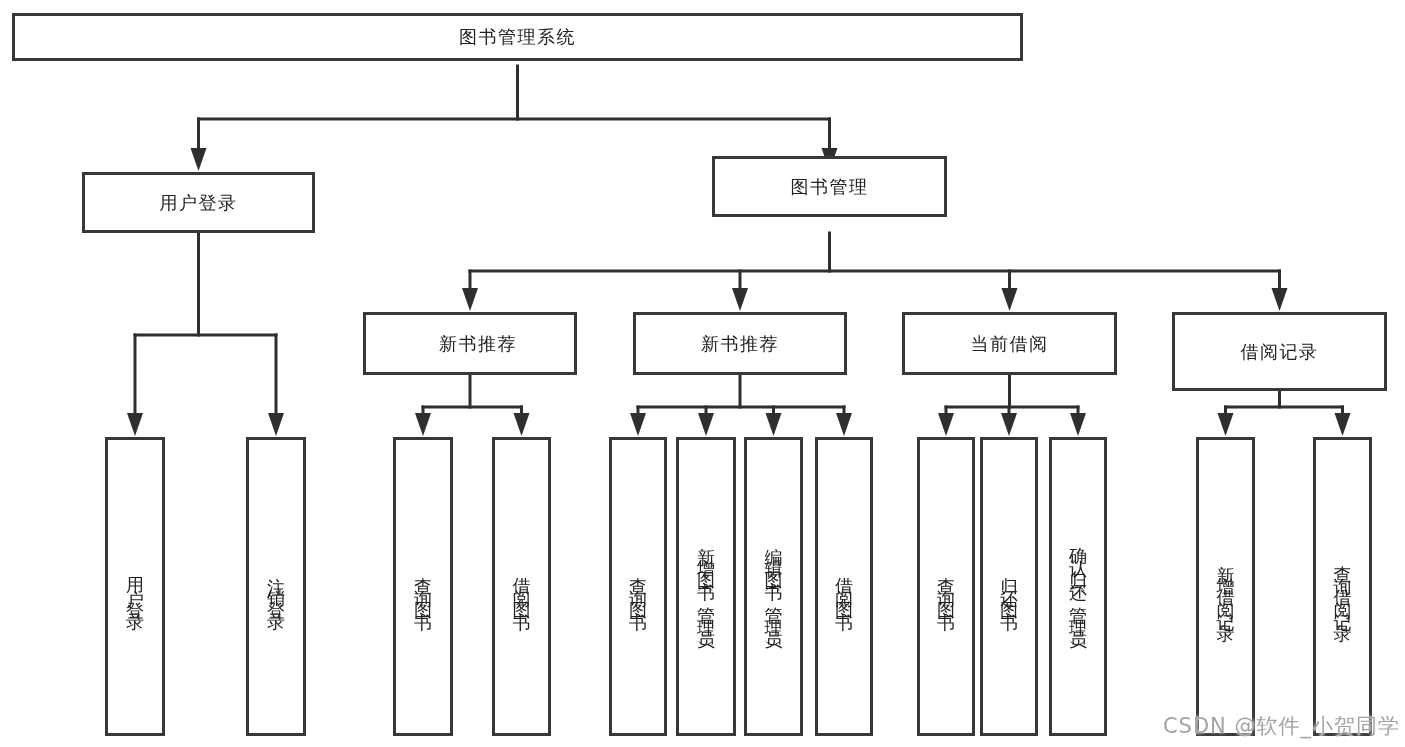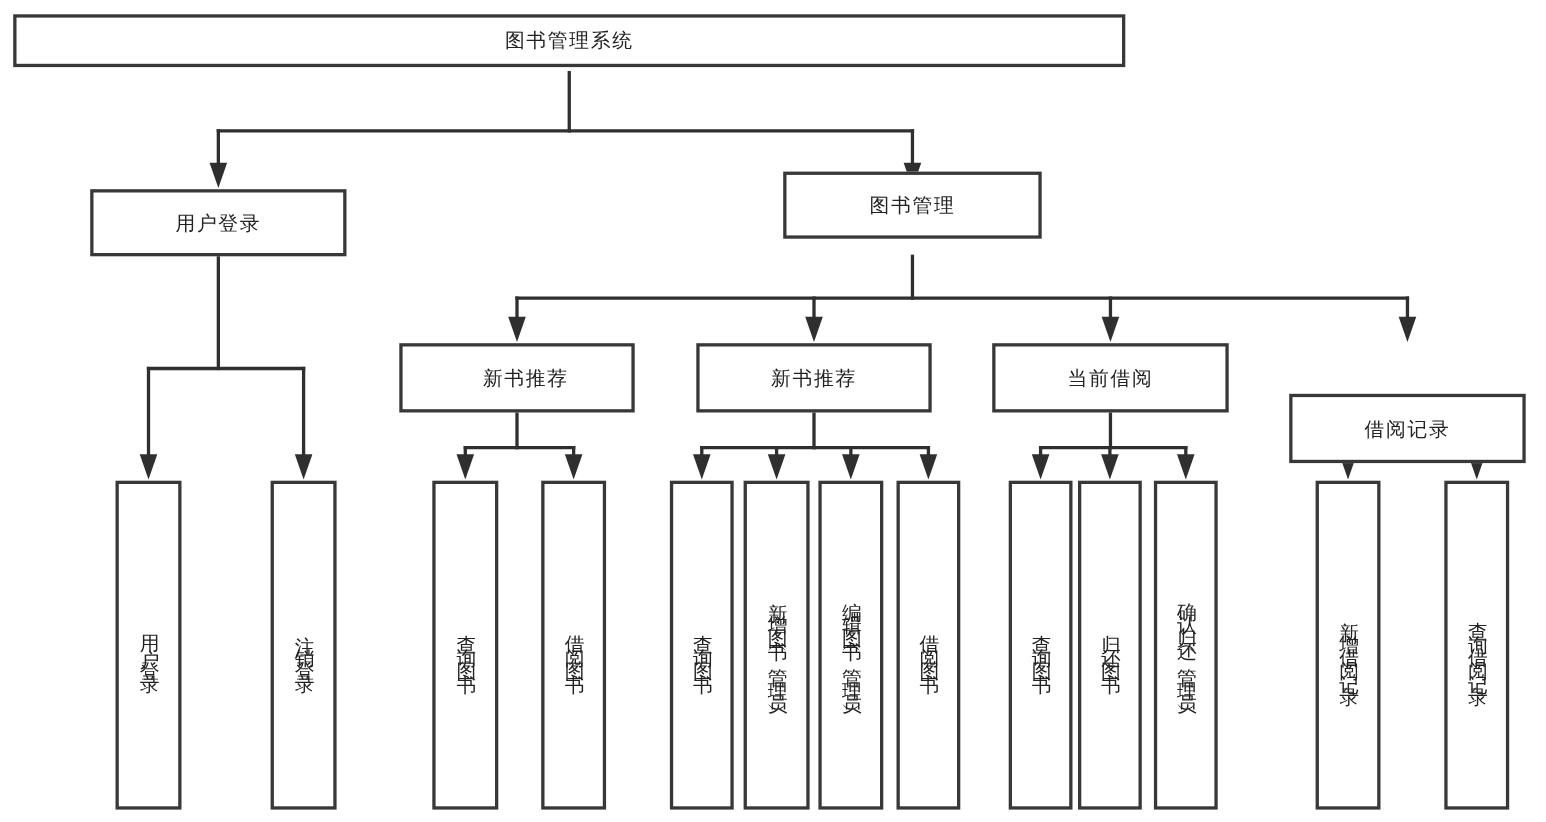--- a/index.html
+++ b/index.html
@@ -135,21 +135,21 @@
       </div>
       <div class="node h" style="left: 363px; top: 312px; width: 214px; height: 63px; padding-left: 16px;">
         <span class="node-label">新书推荐</span>
       </div>
       <div class="node h" style="left: 633px; top: 312px; width: 214px; height: 63px;">
         <span class="node-label">新书推荐</span>
       </div>
       <div class="node h" style="left: 902px; top: 312px; width: 215px; height: 63px;">
         <span class="node-label">当前借阅</span>
       </div>
-      <div class="node h" style="left: 1172px; top: 312px; width: 215px; height: 63px; margin-top: 46px;">
+      <div class="node h" style="left: 1172px; top: 312px; width: 215px; height: 79px;">
         <span class="node-label">借阅记录</span>
       </div>
       <div class="node v" style="left: 105px; top: 437px; width: 60px; height: 299px;">
         <span class="node-label">用户登录</span>
       </div>
       <div class="node v" style="left: 246px; top: 437px; width: 60px; height: 299px;">
         <span class="node-label">注销登录</span>
       </div>
       <div class="node v" style="left: 393px; top: 437px; width: 60px; height: 299px;">
         <span class="node-label">查询图书</span>
@@ -178,13 +178,14 @@
       <div class="node v" style="left: 1049px; top: 437px; width: 58px; height: 299px;">
         <span class="node-label">确认归还（管理员）</span>
       </div>
       <div class="node v" style="left: 1196px; top: 437px; width: 59px; height: 299px;">
         <span class="node-label">新增借阅记录</span>
       </div>
       <div class="node v" style="left: 1313px; top: 437px; width: 59px; height: 299px;">
         <span class="node-label">查询借阅记录</span>
       </div>
     </div>
+  <div class="watermark">CSDN @软件_小贺同学</div>
 </div>
 
 </body></html>

